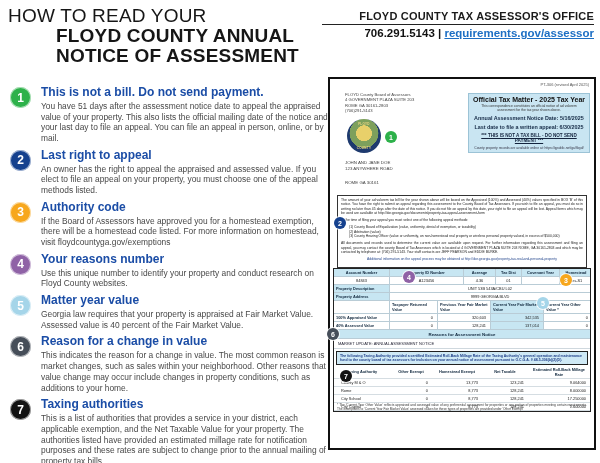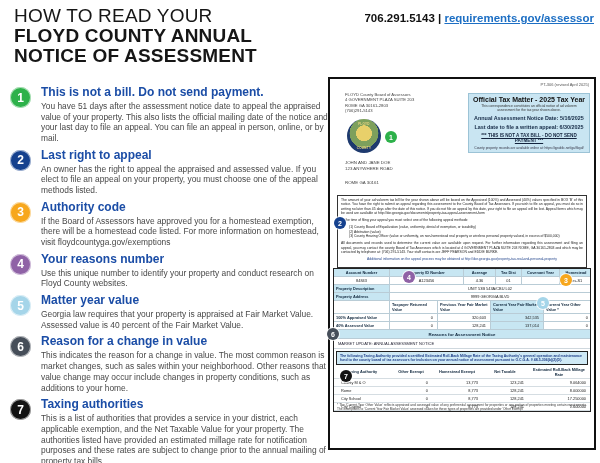--- a/index.html
+++ b/index.html
@@ -1,22 +1,22 @@
 <!DOCTYPE html>
 <html><head>
 <meta charset="utf-8">
 <style>
   html,body{margin:0;padding:0;background:#fff;}
   .page{position:relative;width:600px;height:463px;background:#fff;overflow:hidden;
         font-family:"Liberation Sans",sans-serif;color:#222;}
 
   
-  .title{position:absolute;left:14px;top:6px;line-height:1.06;color:#161616;}
+  .title{position:absolute;left:8px;top:6px;line-height:1.06;color:#161616;}
   .title .t1{font-size:19px;font-weight:500;letter-spacing:.2px;}
-  .title .t2,.title .t3{font-size:19px;font-weight:800;letter-spacing:.2px;}
+  .title .t2,.title .t3{font-size:19px;font-weight:800;letter-spacing:.2px;margin-left:48px;}
   .hdr-right{position:absolute;right:6px;top:10px;width:272px;text-align:right;}
   .hdr-right .office{font-size:11px;font-weight:700;color:#1a1a1a;letter-spacing:.2px;
         border-bottom:1.5px solid #222;padding-bottom:2px;}
   .hdr-right .contact{font-size:11.5px;font-weight:700;margin-top:2px;color:#111;}
   .hdr-right .contact a{color:#1d6fc4;text-decoration:underline;}
 
   
   .steps{position:absolute;left:10px;top:86px;width:324px;}
   .step{display:grid;grid-template-columns:27px 1fr;column-gap:4px;margin-bottom:5px;}
   .badge{width:21px;height:21px;border-radius:50%;color:#fff;font-size:12px;font-weight:800;
@@ -86,20 +86,21 @@
 <body>
 
 <div class="page">
 
   <div class="title">
     <div class="t1">HOW TO READ YOUR</div>
     <div class="t2">FLOYD COUNTY ANNUAL</div>
     <div class="t3">NOTICE OF ASSESSMENT</div>
   </div>
   <div class="hdr-right">
+    <div class="office">FLOYD COUNTY TAX ASSESSOR'S OFFICE</div>
     <div class="contact"><span>706.291.5143</span><span> | </span><a href="#">requirements.gov/assessor</a></div>
   </div>
 
   <div class="steps">
     <div class="step">
       <div class="badge" style="background-color: rgb(45, 177, 74);">1</div>
       <div>
           <h3>This is not a bill. Do not send payment.</h3>
       <p>You have 51 days after the assessment notice date to appeal the appraised value of your property. This also lists the official mailing date of the notice and your last day to file an appeal. You can file an appeal in person, online, or by mail.</p>
         </div>

